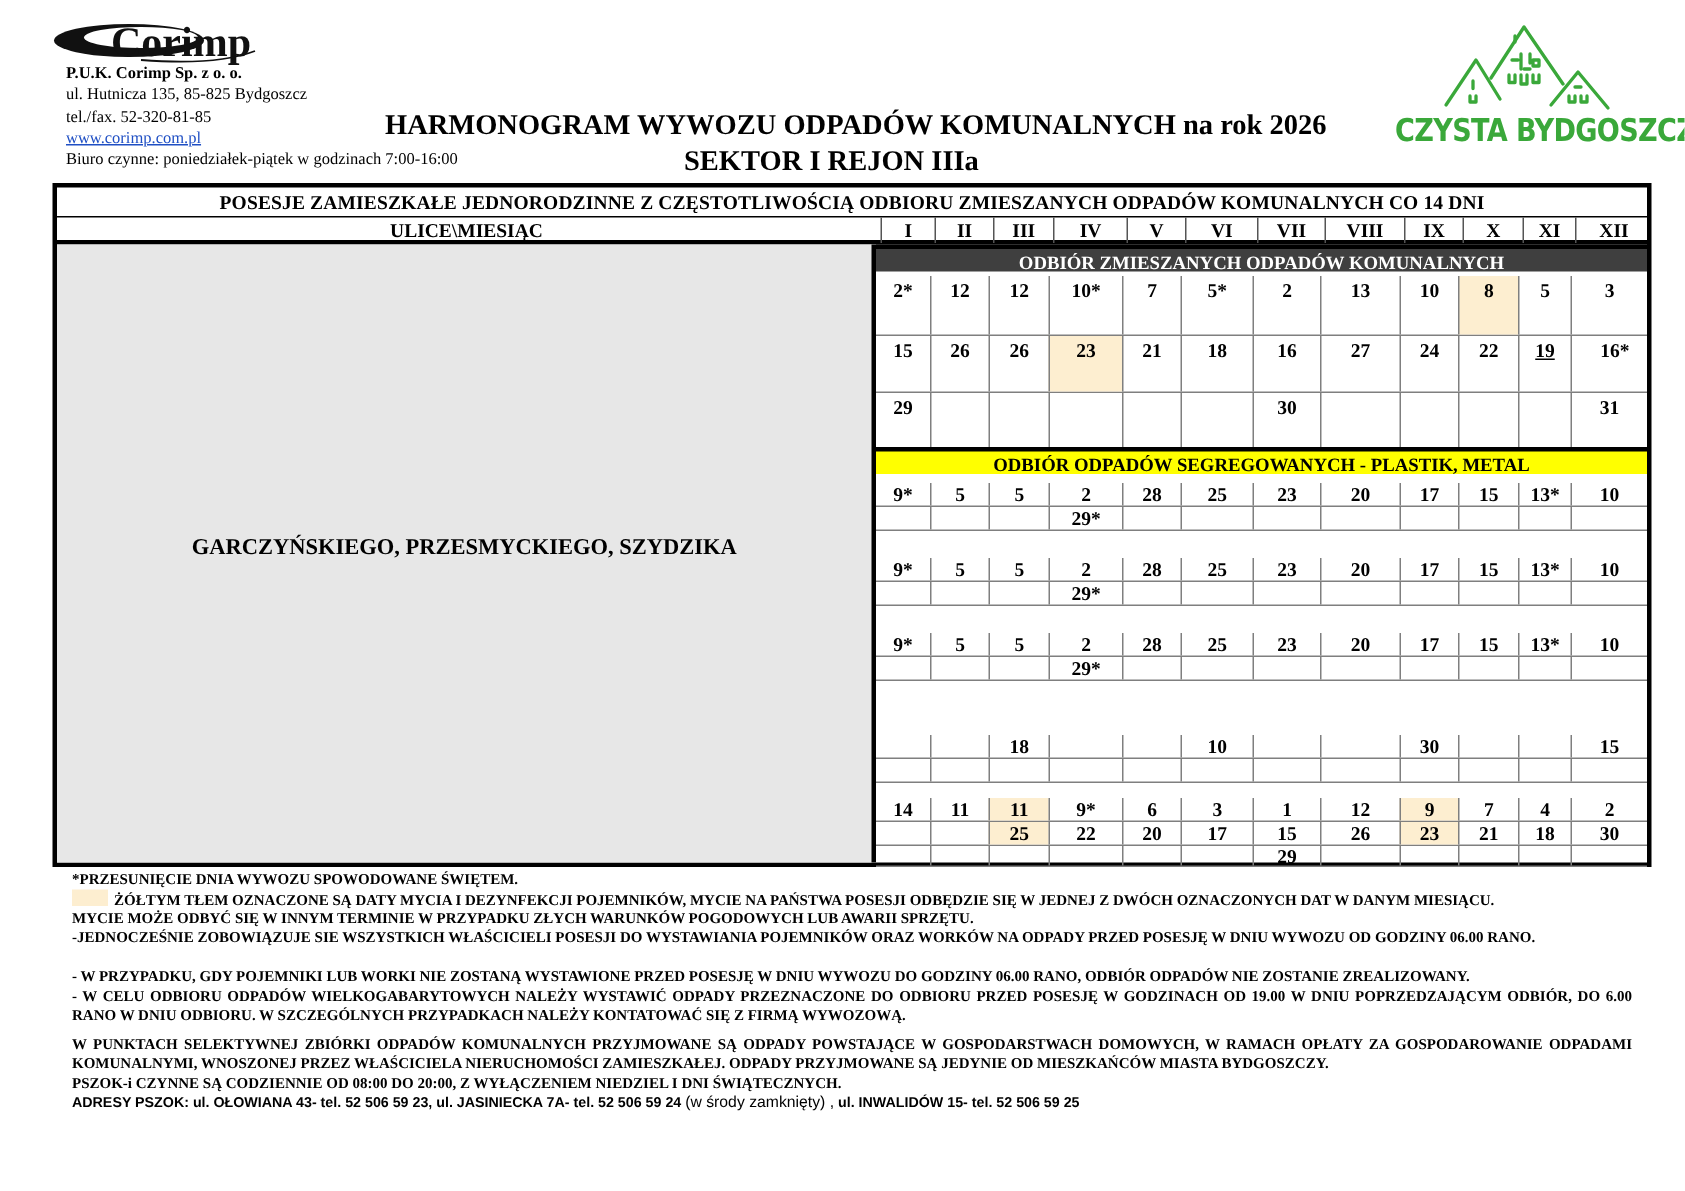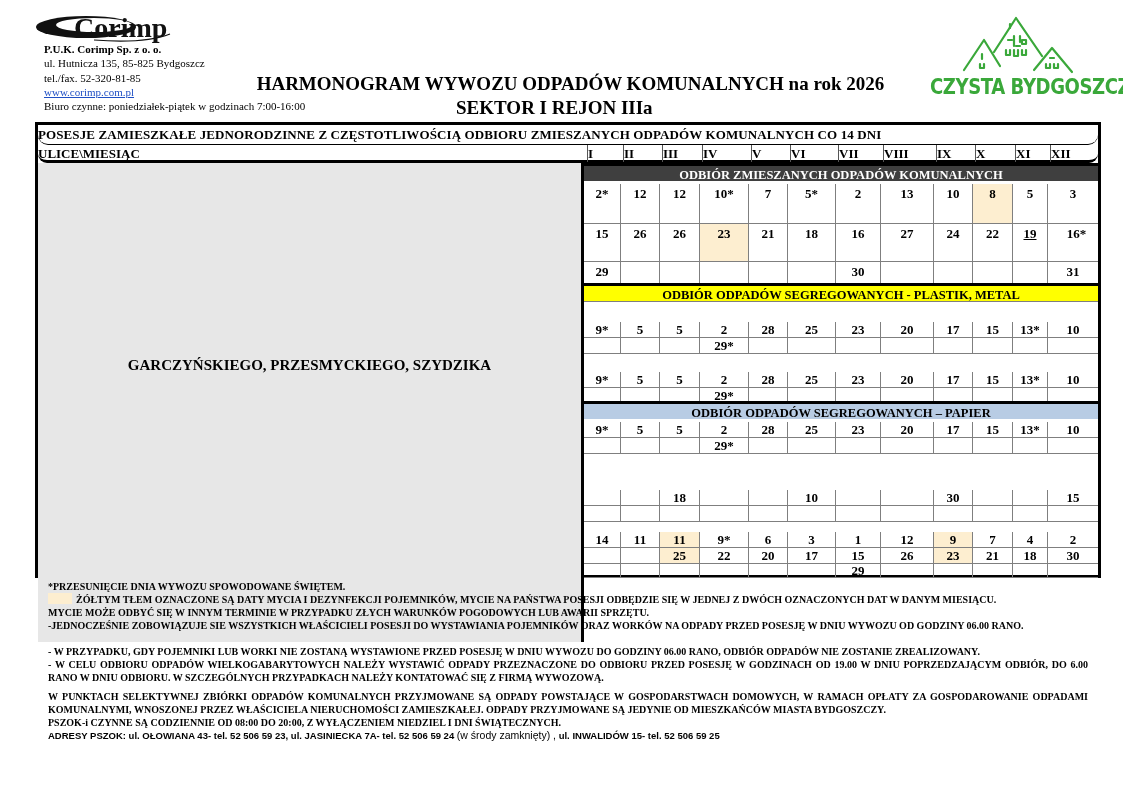--- a/index.html
+++ b/index.html
@@ -18,27 +18,27 @@
   
   #title-main { left: 0; width: 1123px; top: 73px; text-align: center; font-size: 19px; font-weight: bold; padding-left: 18px; white-space: nowrap; }
   #title-sub { left: 456px; top: 97px; font-size: 19px; font-weight: bold; white-space: nowrap; }
 
   
   #czysta-logo { left: 930px; top: 10px; width: 180px; height: 92px; }
   #czysta-text { left: 930px; top: 75px; font-family: "DejaVu Sans", sans-serif; font-weight: bold; font-size: 21px; color: #3aa83a; letter-spacing: -0.5px; transform: scaleX(0.86); transform-origin: left center; white-space: nowrap; }
 
   
   #frame { left: 35px; top: 122px; width: 1066px; height: 456px; border: 3px solid #000; }
-  .hrow { position: absolute; left: 0; right: 0; border-bottom: 1px solid #000; font-weight: bold; font-size: 13px; text-align: left; border-radius: 10px; }
+  .hrow { position: absolute; left: 0; right: 0; border-bottom: 1px solid #000; font-weight: bold; font-size: 13px; text-align: center; }
   #row-posesje { top: 0; height: 20px; line-height: 19px; letter-spacing: 0.1px; }
   #row-months { top: 20px; height: 18px; line-height: 17px; border-bottom: 3px solid #000; }
   #ulice-label { position: absolute; left: 0; width: 546px; top: 0; height: 17px; }
   .mh { position: absolute; top: 0; height: 17px; border-left: 1px solid #555; }
 
-  #street-box { left: 38px; top: 163px; width: 546px; height: 479px; background: #e7e7e7; border-right: 3px solid #000; }
+  #street-box { left: 38px; top: 163px; width: 546px; height: 412px; background: #e7e7e7; border-right: 3px solid #000; }
   #street-name { position: absolute; left: 0; right: 0; top: 194px; text-align: center; font-size: 15px; font-weight: bold; }
 
   
   #grid { left: 584px; top: 163px; width: 514px; height: 412px; }
   .band { position: absolute; left: 0; width: 514px; text-align: center; font-weight: bold; font-size: 12.5px; }
   .cellrow { position: absolute; left: 0; width: 514px; border-bottom: 1px solid #7f7f7f; }
   .cell { position: absolute; top: 0; bottom: 0; border-left: 1px solid #7f7f7f; text-align: center; font-weight: bold; font-size: 13px; }
   .cell.first { border-left: none; }
   .cell.hl { background: #fdeed0; }
 
@@ -140,21 +140,21 @@
       <div class="cell" style="left: 115px; width: 49px; line-height: 20px;"></div>
       <div class="cell" style="left: 164px; width: 39px; line-height: 20px;"></div>
       <div class="cell" style="left: 203px; width: 48px; line-height: 20px;"></div>
       <div class="cell" style="left: 251px; width: 45px; line-height: 20px;">30</div>
       <div class="cell" style="left: 296px; width: 53px; line-height: 20px;"></div>
       <div class="cell" style="left: 349px; width: 39px; line-height: 20px;"></div>
       <div class="cell" style="left: 388px; width: 40px; line-height: 20px;"></div>
       <div class="cell" style="left: 428px; width: 35px; line-height: 20px;"></div>
       <div class="cell" style="left: 463px; width: 51px; line-height: 20px;">31</div>
     </div>
-    <div class="band" style="top: 120px; height: 18px; line-height: 18px; background: rgb(255, 255, 0); color: rgb(0, 0, 0); border-top: 3px solid rgb(0, 0, 0);">ODBIÓR ODPADÓW SEGREGOWANYCH - PLASTIK, METAL</div>
+    <div class="band" style="top: 135px; height: 18px; line-height: 18px; background: rgb(255, 255, 0); color: rgb(0, 0, 0); border-top: 3px solid rgb(0, 0, 0);">ODBIÓR ODPADÓW SEGREGOWANYCH - PLASTIK, METAL</div>
     <div class="cellrow" style="top: 159px; height: 16px;">
       <div class="cell first" style="left: 0px; width: 36px; line-height: 16px;">9*</div>
       <div class="cell" style="left: 36px; width: 39px; line-height: 16px;">5</div>
       <div class="cell" style="left: 75px; width: 40px; line-height: 16px;">5</div>
       <div class="cell" style="left: 115px; width: 49px; line-height: 16px;">2</div>
       <div class="cell" style="left: 164px; width: 39px; line-height: 16px;">28</div>
       <div class="cell" style="left: 203px; width: 48px; line-height: 16px;">25</div>
       <div class="cell" style="left: 251px; width: 45px; line-height: 16px;">23</div>
       <div class="cell" style="left: 296px; width: 53px; line-height: 16px;">20</div>
       <div class="cell" style="left: 349px; width: 39px; line-height: 16px;">17</div>
@@ -197,21 +197,20 @@
       <div class="cell" style="left: 115px; width: 49px; line-height: 16px;">29*</div>
       <div class="cell" style="left: 164px; width: 39px; line-height: 16px;"></div>
       <div class="cell" style="left: 203px; width: 48px; line-height: 16px;"></div>
       <div class="cell" style="left: 251px; width: 45px; line-height: 16px;"></div>
       <div class="cell" style="left: 296px; width: 53px; line-height: 16px;"></div>
       <div class="cell" style="left: 349px; width: 39px; line-height: 16px;"></div>
       <div class="cell" style="left: 388px; width: 40px; line-height: 16px;"></div>
       <div class="cell" style="left: 428px; width: 35px; line-height: 16px;"></div>
       <div class="cell" style="left: 463px; width: 51px; line-height: 16px;"></div>
     </div>
-    <div class="band" style="top: 238px; height: 18px; line-height: 18px; background: rgb(184, 204, 228); color: rgb(0, 0, 0); border-top: 3px solid rgb(0, 0, 0);">ODBIÓR ODPADÓW SEGREGOWANYCH – PAPIER</div>
     <div class="cellrow" style="top: 259px; height: 16px;">
       <div class="cell first" style="left: 0px; width: 36px; line-height: 16px;">9*</div>
       <div class="cell" style="left: 36px; width: 39px; line-height: 16px;">5</div>
       <div class="cell" style="left: 75px; width: 40px; line-height: 16px;">5</div>
       <div class="cell" style="left: 115px; width: 49px; line-height: 16px;">2</div>
       <div class="cell" style="left: 164px; width: 39px; line-height: 16px;">28</div>
       <div class="cell" style="left: 203px; width: 48px; line-height: 16px;">25</div>
       <div class="cell" style="left: 251px; width: 45px; line-height: 16px;">23</div>
       <div class="cell" style="left: 296px; width: 53px; line-height: 16px;">20</div>
       <div class="cell" style="left: 349px; width: 39px; line-height: 16px;">17</div>

